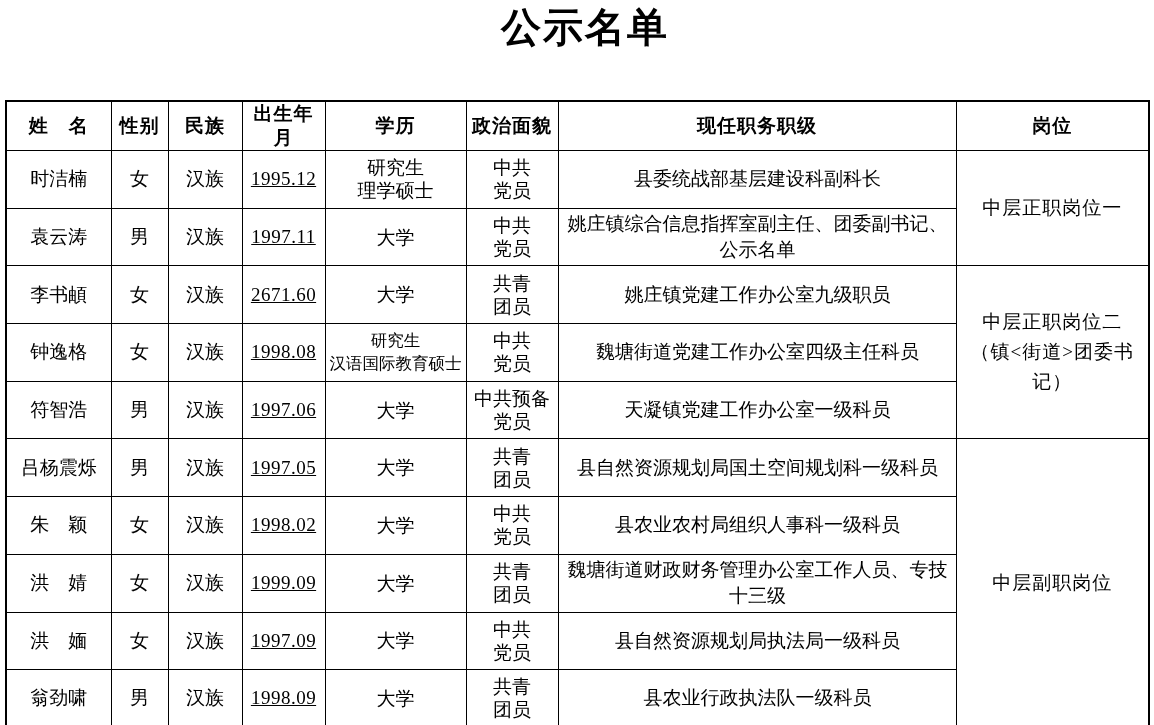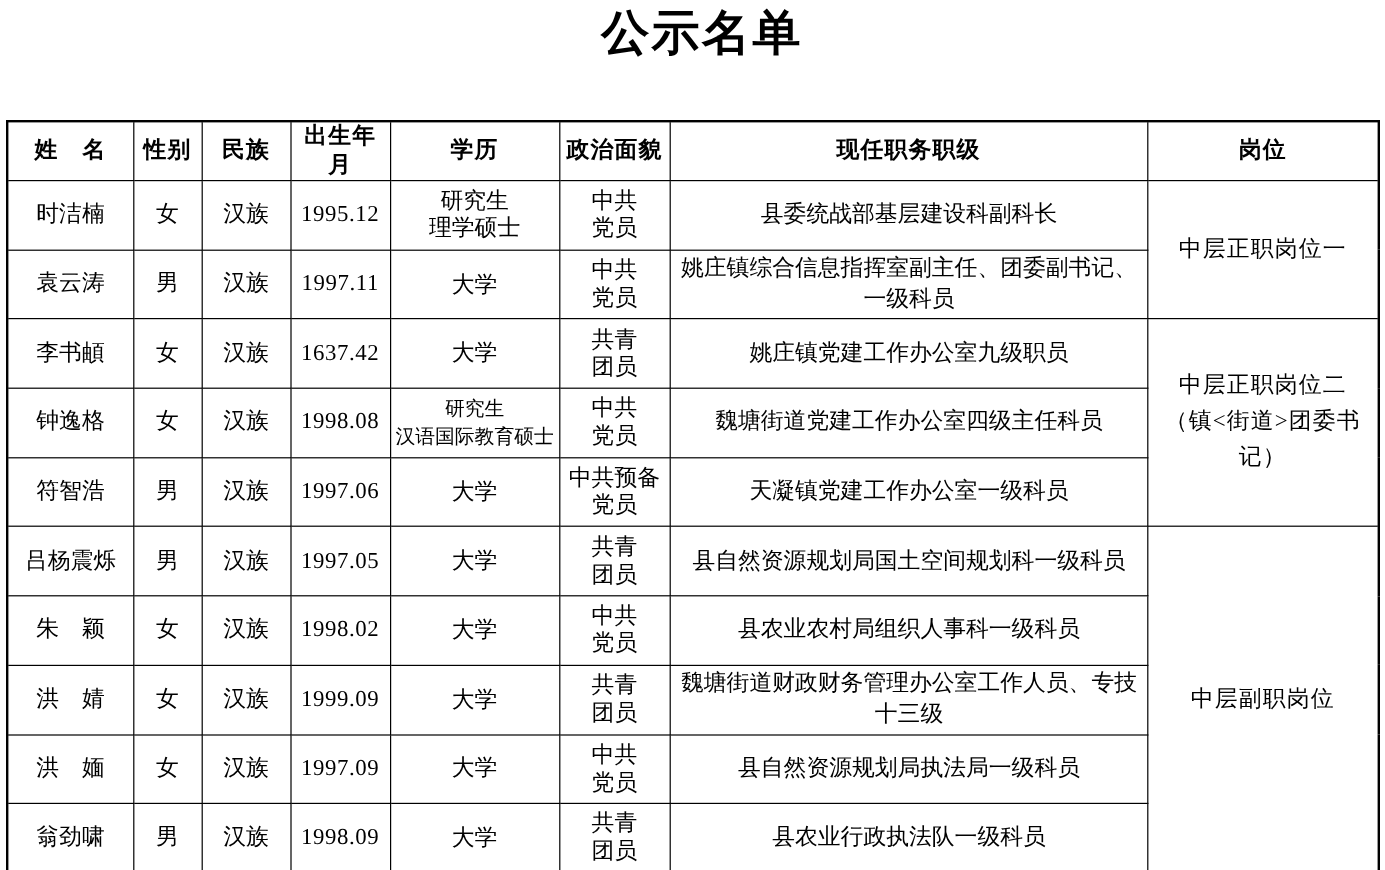--- a/index.html
+++ b/index.html
@@ -58,21 +58,21 @@
   thead tr { height: 42px; margin-left: 20px; }
   tbody tr { height: 57.7px; }
   th { font-weight: bold; font-size: 19px; letter-spacing: 1px; }
 
   td.duty {
     text-align: center;
     padding-left: 5px;
     padding-right: 4px;
     line-height: 26px;
   }
-  td.birth { font-size: 19px; letter-spacing: 0.5px; }
+  td.birth { font-size: 19px; letter-spacing: 0.5px; text-decoration: underline; }
   td.edu, td.political { line-height: 23px; }
   td.edu-small { font-size: 16.5px; line-height: 23px; }
   td.post { line-height: 30px; letter-spacing: 1px; border-radius: 15px; }
 </style>
 </head>
 <body>
 
 <div class="page">
 
   <div class="title">公示名单</div>
@@ -115,27 +115,27 @@
       </tr>
       <tr>
         <td>袁云涛</td>
         <td>男</td>
         <td>汉族</td>
         <td class="birth">1997.11</td>
         <td class="edu">大学</td>
         <td class="political">中共
 党员</td>
         <td class="duty">姚庄镇综合信息指挥室副主任、团委副书记、
-一级科员</td>
+公示名单</td>
       </tr>
       <tr>
         <td>李书頔</td>
         <td>女</td>
         <td>汉族</td>
-        <td class="birth">1637.42</td>
+        <td class="birth">2671.60</td>
         <td class="edu">大学</td>
         <td class="political">共青
 团员</td>
         <td class="duty">姚庄镇党建工作办公室九级职员</td>
         <td class="post" rowspan="3">中层正职岗位二
 （镇&lt;街道&gt;团委书记）</td>
       </tr>
       <tr>
         <td>钟逸格</td>
         <td>女</td>

